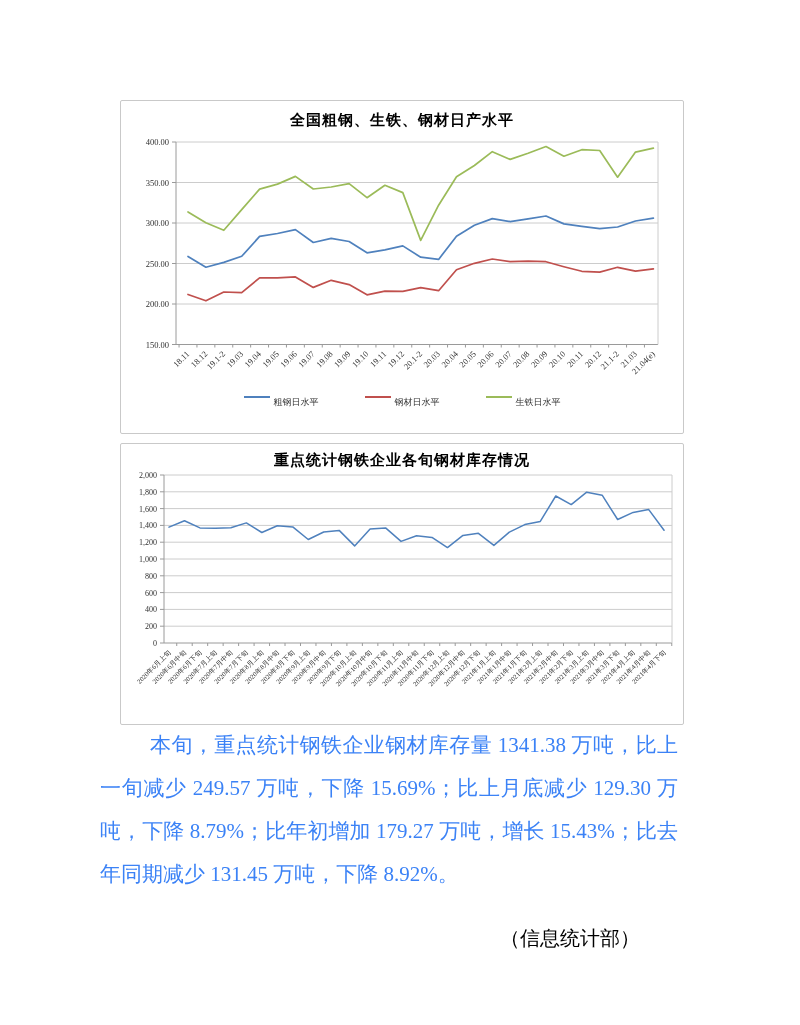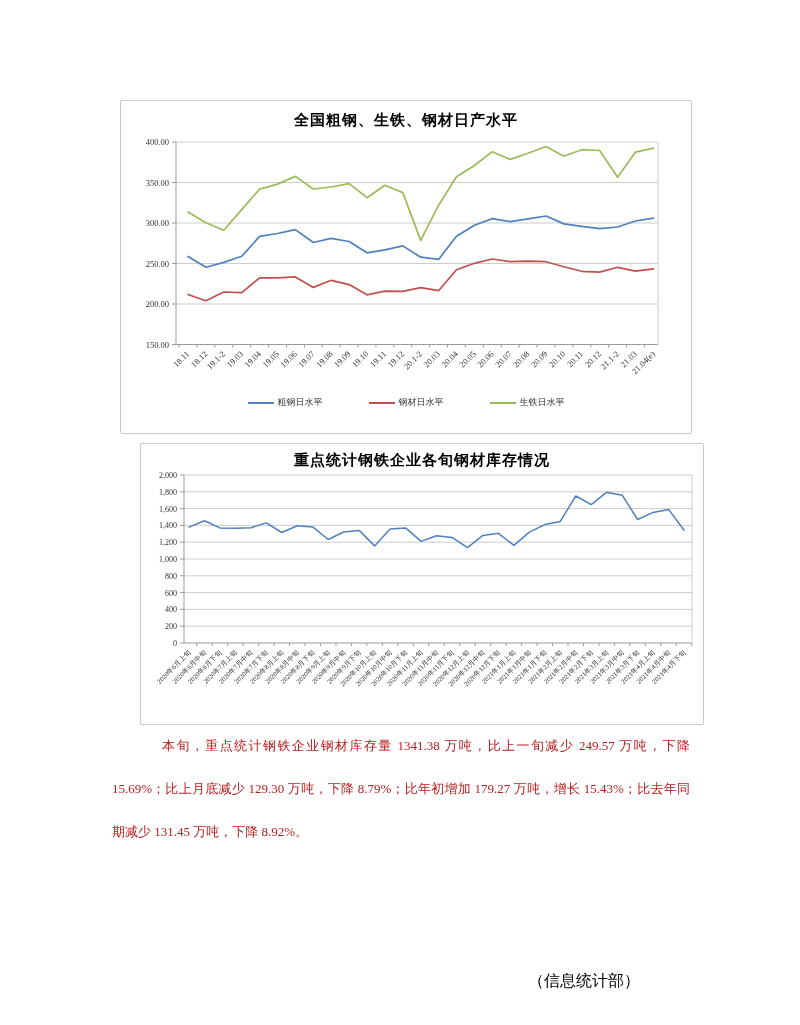--- a/index.html
+++ b/index.html
@@ -1,34 +1,34 @@
 <!DOCTYPE html>
 <html><head>
 <meta charset="utf-8">
 <style>
   html,body{margin:0;padding:0;background:#ffffff;}
   .page{position:relative;width:800px;height:1025px;background:#ffffff;overflow:hidden;
         font-family:"Liberation Serif","DejaVu Serif",serif;}
   .chart-box{position:absolute;background:#ffffff;border:1px solid #c9c9c9;border-radius:2px;}
-  #chart1-box{left:120px;top:100px;width:562px;height:332px;padding-left:8px;}
-  #chart2-box{left:120px;top:443px;width:562px;height:280px;margin-left:20px;}
+  #chart1-box{left:120px;top:100px;width:562px;height:332px;}
+  #chart2-box{left:120px;top:443px;width:562px;height:280px;}
   .chart-title{position:absolute;left:0;width:100%;text-align:center;font-weight:bold;
                font-size:15px;color:#000;letter-spacing:1px;}
   #chart1-title{top:10px;}
   #chart2-title{top:7px;}
   .chart-svg{position:absolute;left:0;top:0;}
   svg text{font-family:"Liberation Serif","DejaVu Serif",serif;}
   .legend-row{position:absolute;left:0;top:295px;width:100%;display:flex;
               justify-content:center;gap:46px;align-items:center;}
-  .legend-item{display:flex;align-items:center;gap:4px;}
+  .legend-item{display:flex;align-items:flex-start;gap:4px;}
   .legend-swatch{display:inline-block;width:26px;height:2px;}
   .legend-label{font-size:9px;color:#333;}
-  .body-text{position:absolute;left:112px;top:724px;width:578px;font-size:13px;
-             line-height:43px;color:#b91c1c;text-align:justify;text-indent:50px;}
-  .dept-line{position:absolute;left:100px;top:959px;width:578px;font-size:16px;
+  .body-text{position:absolute;left:100px;top:724px;width:578px;font-size:21px;
+             line-height:43px;color:#3b82f6;text-align:justify;text-indent:50px;}
+  .dept-line{position:absolute;left:100px;top:917px;width:578px;font-size:20px;
              line-height:43px;color:#000;text-align:right;padding-right:38px;box-sizing:border-box;}
 </style>
 </head>
 <body>
 
 <div class="page">
 
   <div id="chart1-box" class="chart-box">
     <div id="chart1-title" class="chart-title">全国粗钢、生铁、钢材日产水平</div>
     <svg id="chart1-svg" class="chart-svg" width="562" height="332" viewBox="0 0 562 332">

